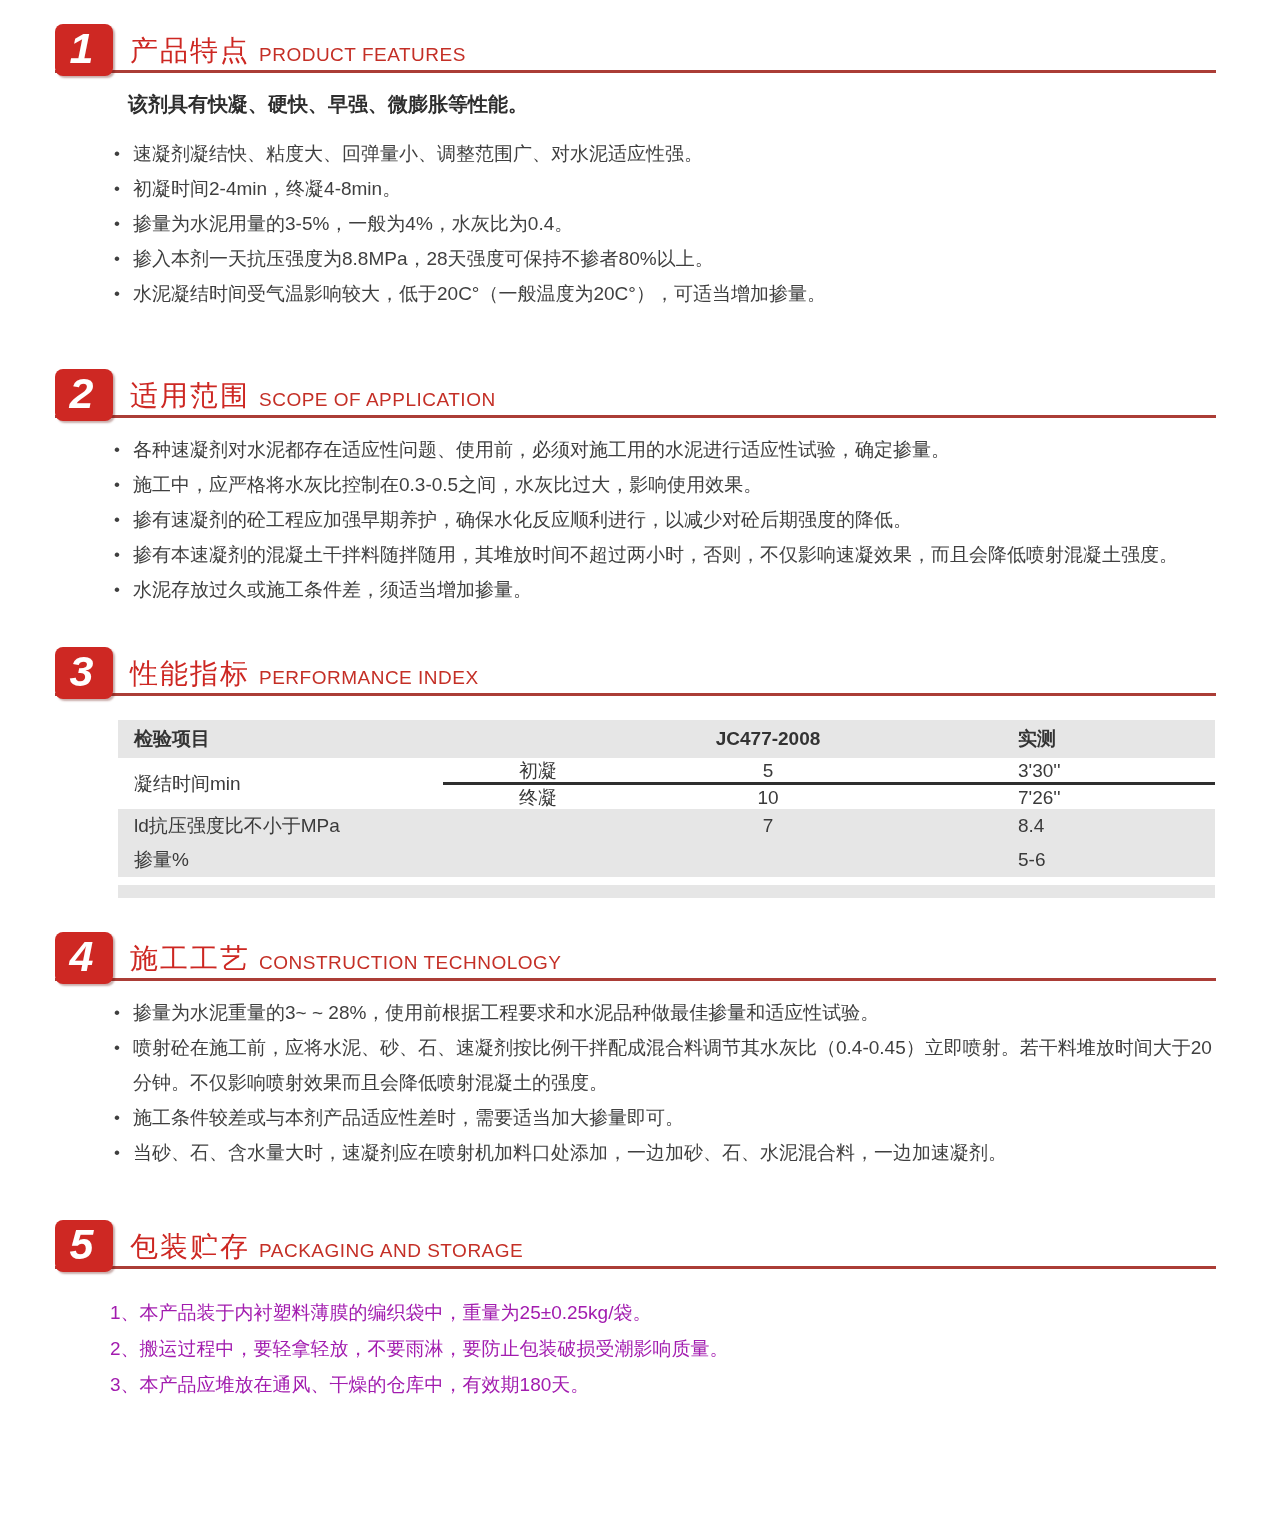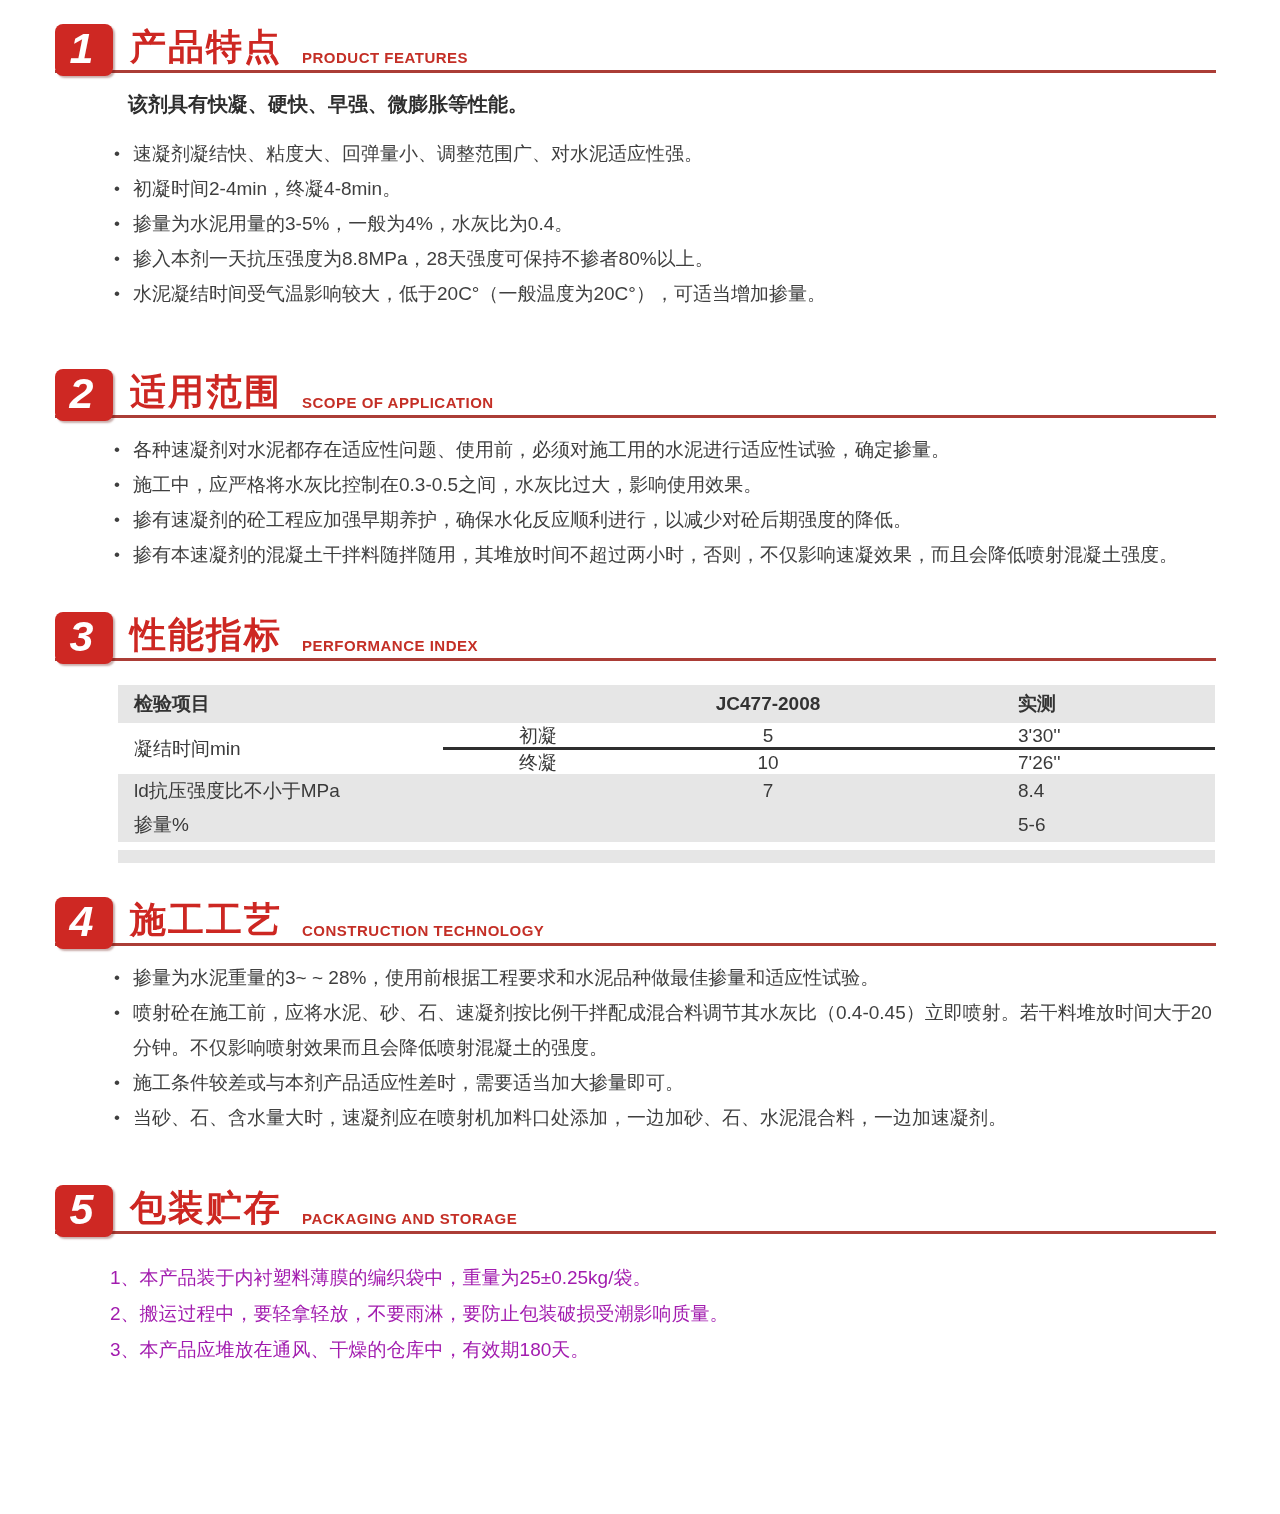--- a/index.html
+++ b/index.html
@@ -21,26 +21,26 @@
   .badge {
     width:58px; height:52px; background:#ce2823; border-radius:8px;
     color:#ffffff; font-style:italic; font-weight:bold; font-size:43px;
     display:flex; align-items:center; justify-content:center;
     padding-right:5px; padding-bottom:3px;
     margin-bottom:-6px;
     box-shadow:2px 2px 2px rgba(100,20,15,0.35);
     flex:0 0 auto;
   }
   .title-cn {
-    color:#cd2722; font-size:36px; font-weight:bold; letter-spacing:2px;
+    color:#cd2722; font-size:28px; font-weight:normal; letter-spacing:2px;
     margin-left:17px; margin-bottom:5px; line-height:1;
   }
   .title-en {
-    color:#c42f26; font-size:15px; font-weight:700; letter-spacing:0.5px;
-    margin-left:20px; margin-bottom:3px; line-height:1.2;
+    color:#c42f26; font-size:19px; font-weight:400; letter-spacing:0.5px;
+    margin-left:9px; margin-bottom:3px; line-height:1.2;
   }
 
   
   .intro {
     margin:14px 70px 4px 128px;
     font-size:20px; font-weight:bold; color:#2e2e2e; line-height:35px;
   }
   .bullets { margin:14px 60px 0 112px; }
   .bullet {
     position:relative; padding-left:21px;
@@ -108,20 +108,21 @@
     <div class="sec-header">
       <div class="badge">2</div>
       <div class="title-cn">适用范围</div>
       <div class="title-en">SCOPE OF APPLICATION</div>
     </div>
     <div class="bullets">
       <div class="bullet">各种速凝剂对水泥都存在适应性问题、使用前，必须对施工用的水泥进行适应性试验，确定掺量。</div>
       <div class="bullet">施工中，应严格将水灰比控制在0.3-0.5之间，水灰比过大，影响使用效果。</div>
       <div class="bullet">掺有速凝剂的砼工程应加强早期养护，确保水化反应顺利进行，以减少对砼后期强度的降低。</div>
       <div class="bullet">掺有本速凝剂的混凝土干拌料随拌随用，其堆放时间不超过两小时，否则，不仅影响速凝效果，而且会降低喷射混凝土强度。</div>
+      <div class="bullet">水泥存放过久或施工条件差，须适当增加掺量。</div>
     </div>
   </div>
 
   <div class="sec3">
     <div class="sec-header">
       <div class="badge">3</div>
       <div class="title-cn">性能指标</div>
       <div class="title-en">PERFORMANCE INDEX</div>
     </div>
 

